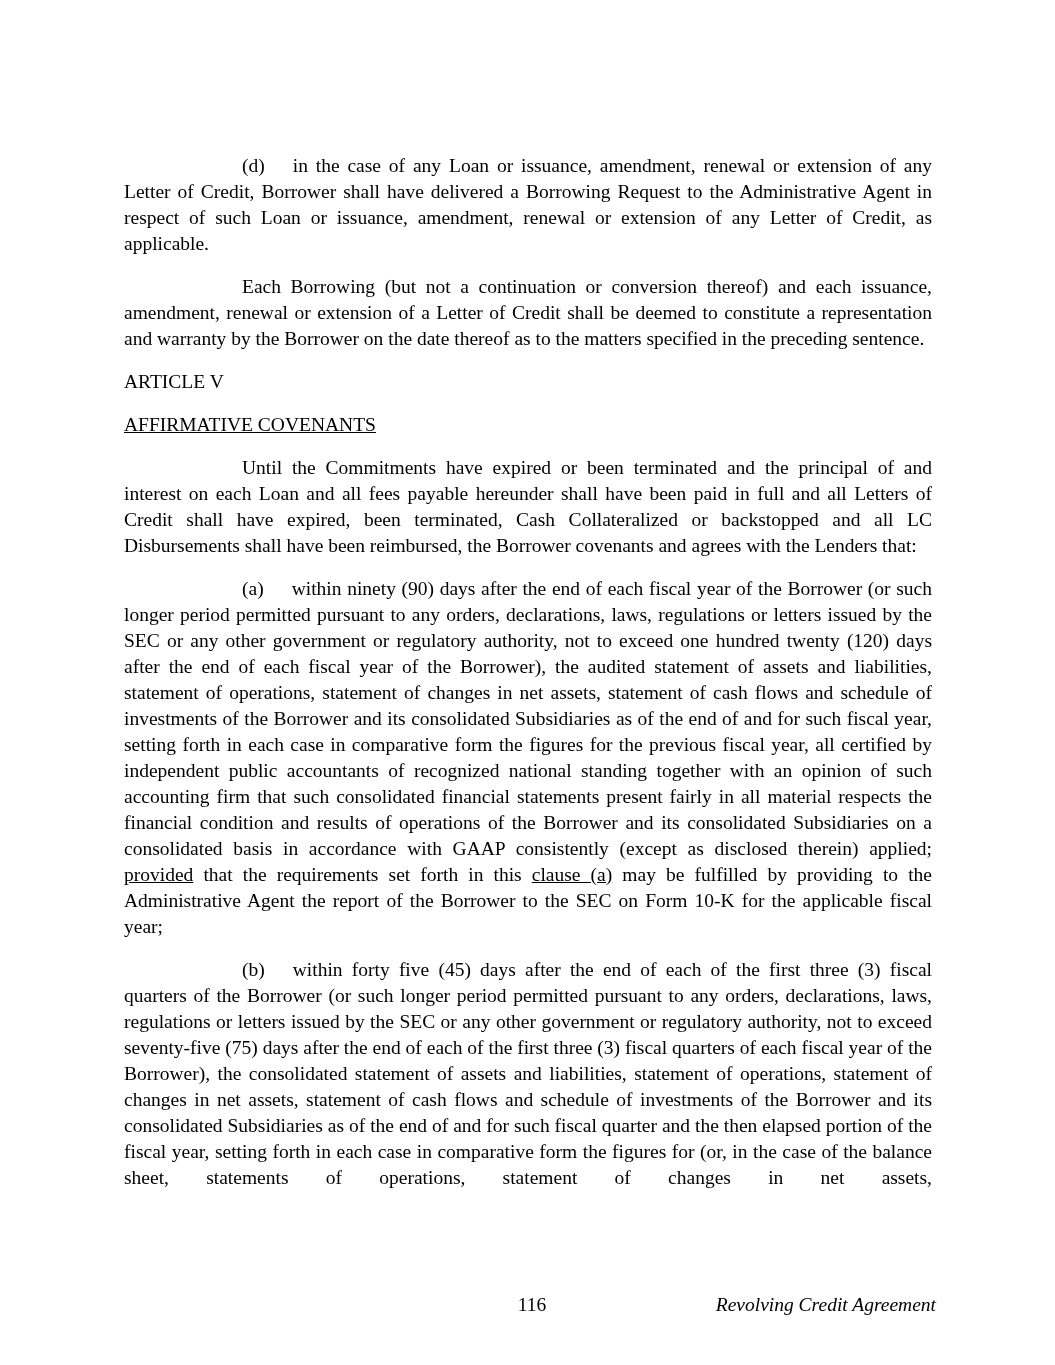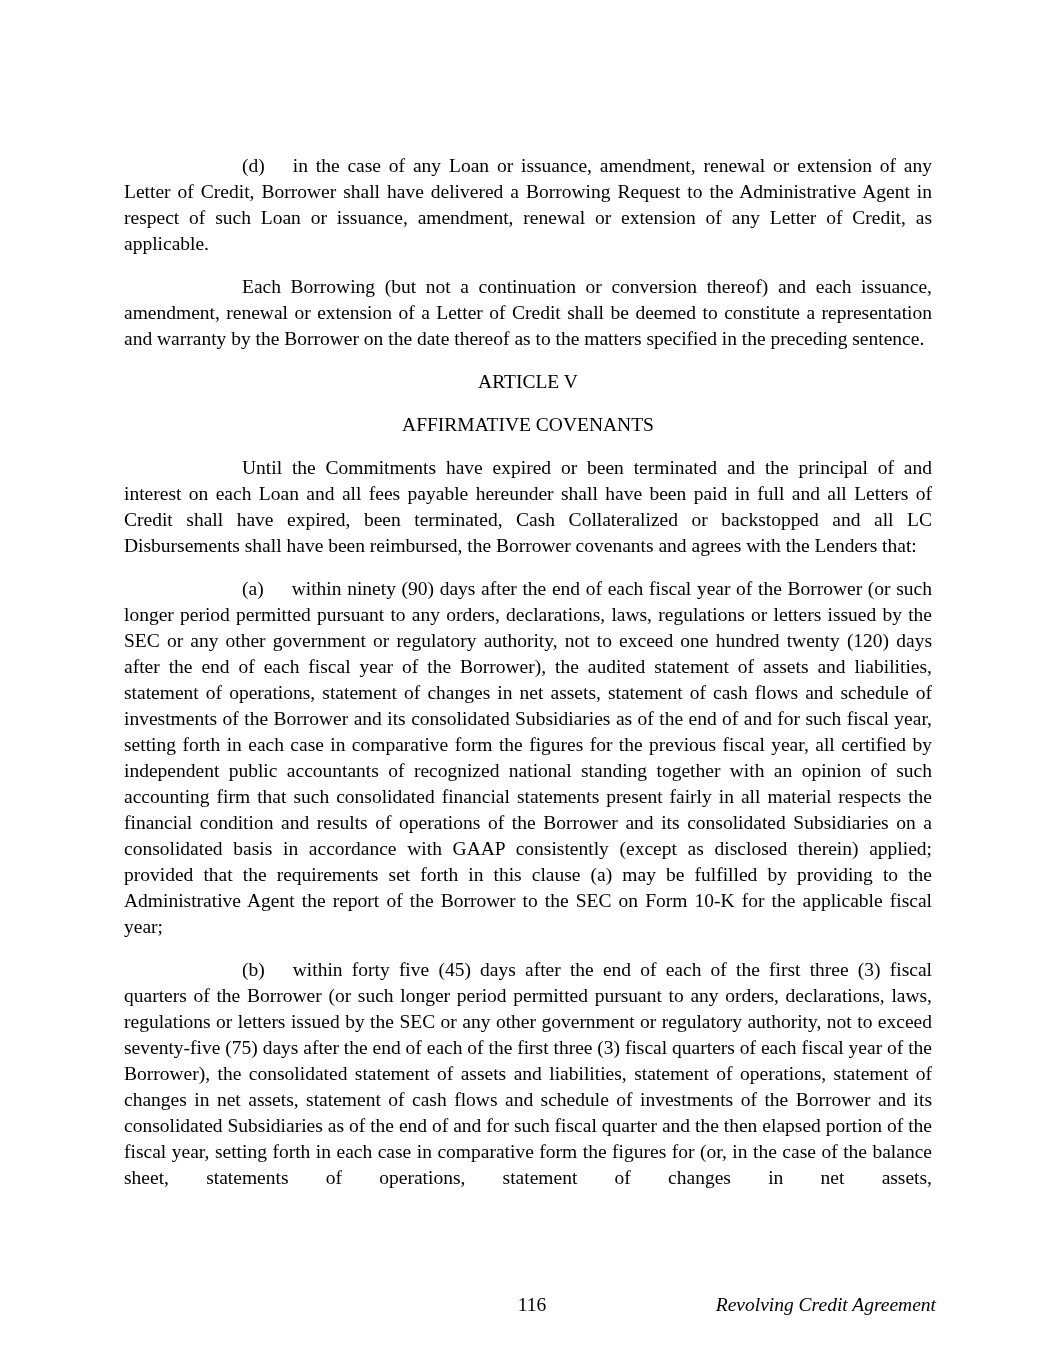--- a/index.html
+++ b/index.html
@@ -28,26 +28,27 @@
   p.para {
     margin: 0 0 17px 0;
     text-align: justify;
     text-indent: 118px;
   }
   p.justify-last {
     text-align-last: justify;
   }
   .heading {
     margin: 0 0 17px 0;
-    text-align: center;
+    text-align: left;
     text-indent: 0;
     font-weight: normal;
     font-size: 19.5px;
   }
   .u {
+    text-decoration: underline;
   }
   .tab {
     display: inline-block;
     width: 28px;
   }
   .footer {
     position: absolute;
     top: 1256px;
     left: 128px;
     width: 808px;

